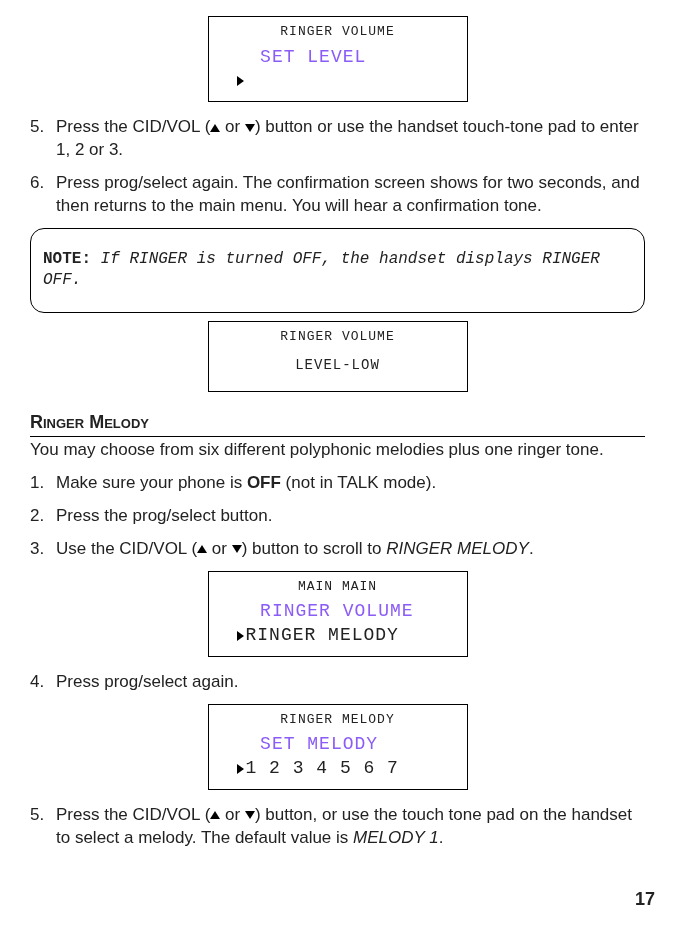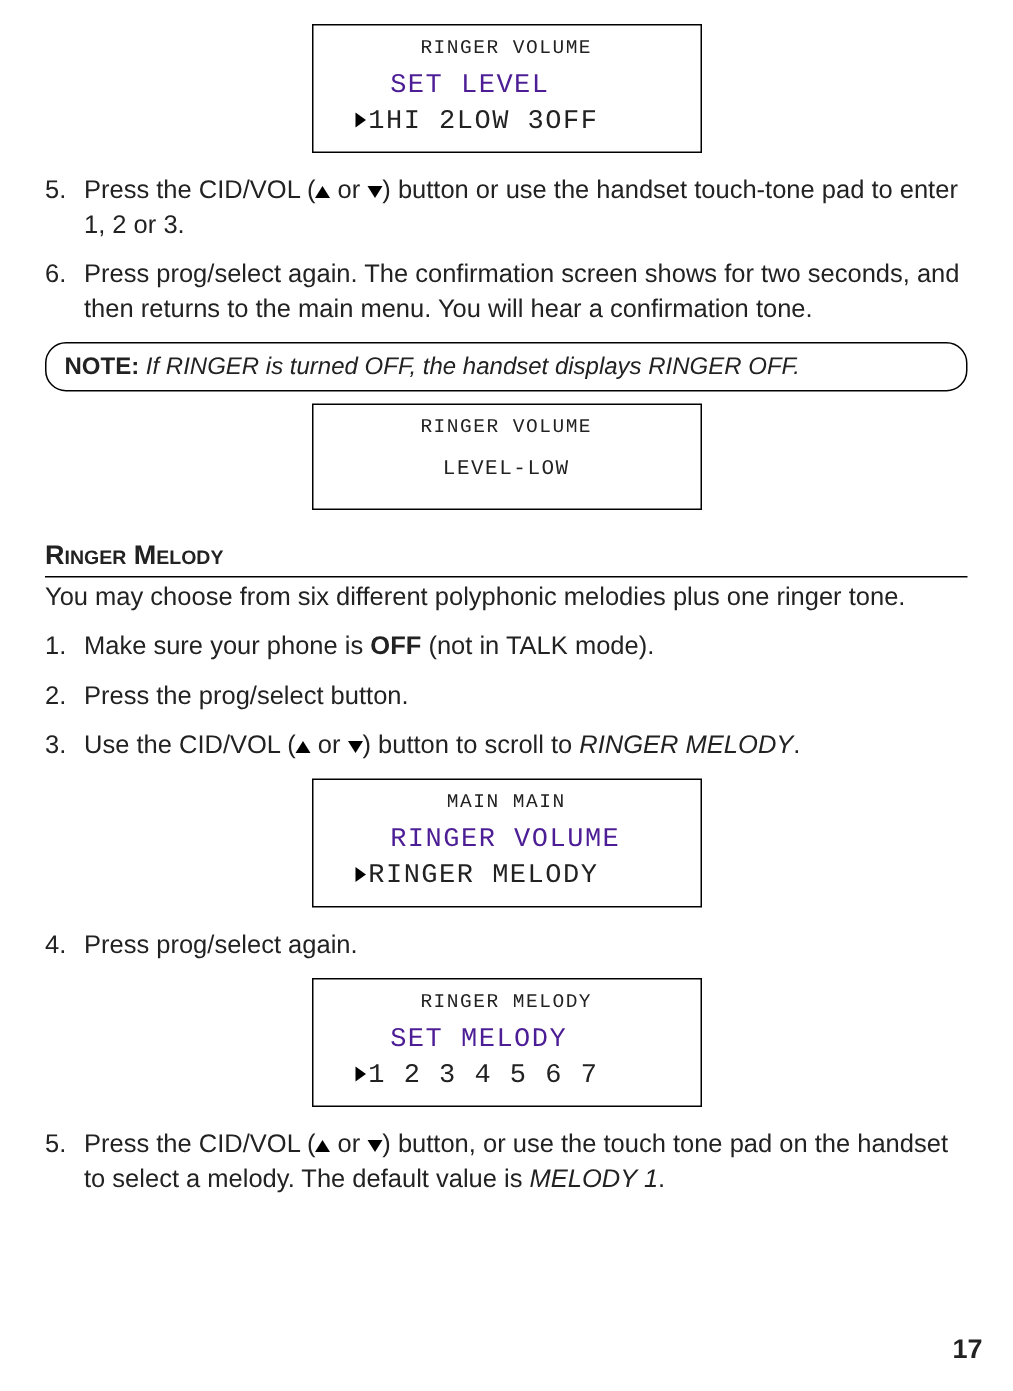--- a/index.html
+++ b/index.html
@@ -51,51 +51,52 @@
     ol.start5 { counter-reset: item 4; }
     ol.start1 { counter-reset: item 0; }
     .arrow-up, .arrow-down {
       display: inline-block; width: 0; height: 0; vertical-align: middle;
     }
     .arrow-up { border-left: 5px solid transparent; border-right: 5px solid transparent; border-bottom: 8px solid #000; }
     .arrow-down { border-left: 5px solid transparent; border-right: 5px solid transparent; border-top: 8px solid #000; }
     .note-box {
       border: 1.5px solid #000;
       border-radius: 14px;
-      padding: 5px 12px;
+      padding: 20px 12px;
       margin: 6px 0 8px 0;
       font-size: 16px;
+      font-family: Liberation Mono, monospace;
     }
     .section-heading {
       font-variant: small-caps;
       font-weight: bold;
       font-size: 18px;
       margin-top: 18px;
       margin-bottom: 2px;
       border-bottom: 1px solid #000;
       padding-bottom: 2px;
     }
     .page-num {
       position: absolute;
       bottom: 16px;
       right: 20px;
       font-weight: bold;
       font-size: 18px;
     }
     .ital { font-style: italic; }
     .bold { font-weight: bold; }
-    .faded { color: #4c1d95; }
+    .faded { color: #8b5cf6; }
   </style>
 </head>
 <body>
 
 <div class="lcd-box">
   <div class="lcd-title">RINGER VOLUME</div>
   <div class="lcd-line faded">  <span>SET LEVEL</span></div>
-  <div class="lcd-line"><span class="pointer"></span><span>1HI 2LOW 3OFF</span></div>
+  <div class="lcd-line"><span class="pointer"></span></div>
 </div>
 
 <ol class="start5">
   <li>
     <div>
       <span>Press the CID/VOL (</span><span class="arrow-up"></span><span> or </span><span class="arrow-down"></span><span>) button or use the handset touch-tone pad to enter 1, 2 or 3.</span>
     </div>
   </li>
   <li>
     <div>Press prog/select again. The confirmation screen shows for two seconds, and then returns to the main menu. You will hear a confirmation tone.</div>

